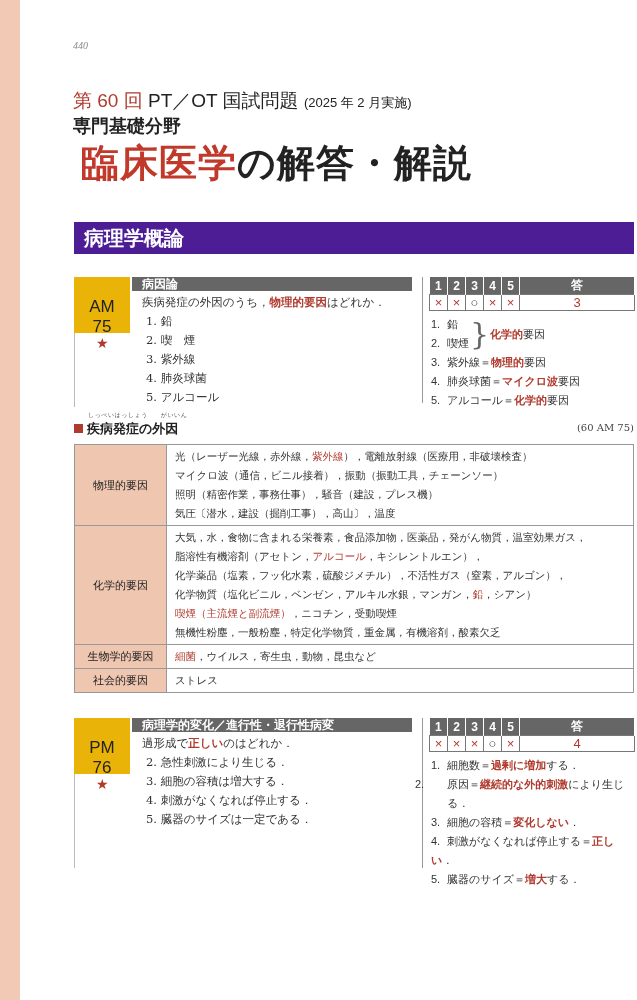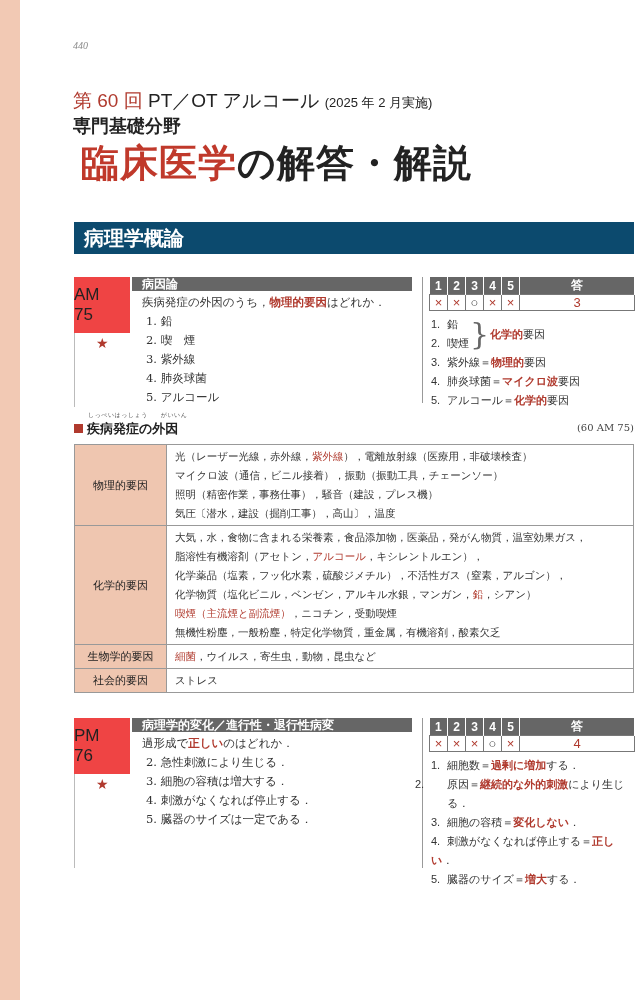--- a/index.html
+++ b/index.html
@@ -8,24 +8,24 @@
   .side-band { position: absolute; left: 0; top: 0; width: 20px; height: 1000px; background: #f2c9b4; }
   .page-num { position: absolute; left: 73px; top: 40px; font-size: 10px; font-style: italic; color: #888; font-family: "Liberation Serif", serif; }
 
   .title1 { position: absolute; left: 73px; top: 88px; font-family: "Liberation Sans", "DejaVu Sans", sans-serif; font-size: 19px; color: #222; white-space: nowrap; }
   .title1 .red { color: #b03a2e; }
   .title1 .small { font-size: 13px; }
   .title2 { position: absolute; left: 73px; top: 114px; font-family: "DejaVu Sans", sans-serif; font-size: 18px; color: #222; font-weight: bold; }
   .title3 { position: absolute; left: 81px; top: 138px; font-family: "DejaVu Sans", sans-serif; font-size: 38px; font-weight: bold; color: #222; letter-spacing: 1px; white-space: nowrap; }
   .title3 .red { color: #c0392b; }
 
-  .section-bar { position: absolute; left: 74px; top: 222px; width: 560px; height: 32px; background: #0c4a6e; color: #fff; font-family: "DejaVu Sans", sans-serif; font-weight: bold; font-size: 20px; padding: 3px 10px; }
+  .section-bar { position: absolute; left: 74px; top: 222px; width: 560px; height: 32px; background: #4c1d95; color: #fff; font-family: "DejaVu Sans", sans-serif; font-weight: bold; font-size: 20px; padding: 3px 10px; }
 
   .q-block { position: absolute; left: 74px; }
-  .q-id { position: absolute; left: 0; top: 0; width: 56px; height: 56px; background: #ef4444; font-family: "Liberation Sans", sans-serif; font-size: 17px; text-align: left; line-height: 20px; padding-top: 8px; color: #222; }
+  .q-id { position: absolute; left: 0; top: 0; width: 56px; height: 56px; background: #eab308; font-family: "Liberation Sans", sans-serif; font-size: 17px; text-align: center; line-height: 20px; padding-top: 20px; color: #222; }
   .q-star { position: absolute; left: 22px; top: 58px; color: #b03a2e; font-size: 14px; }
   .q-left-rule { position: absolute; left: 0; top: 56px; width: 1px; background: #bbb; }
   .q-main { position: absolute; left: 58px; top: 0; width: 280px; }
   .q-topic { background: #666; color: #fff; font-family: "DejaVu Sans", sans-serif; font-weight: bold; font-size: 12px; height: 14px; line-height: 14px; padding-left: 10px; }
   .q-stem { font-size: 11.5px; padding-left: 10px; margin-top: 2px; line-height: 19px; }
   .q-opts { padding-left: 14px; font-size: 11.5px; line-height: 19px; list-style: none; }
   .red { color: #b03a2e; }
   .redb { color: #b03a2e; font-weight: bold; font-family: "DejaVu Sans", sans-serif; }
 
   .ans-col { position: absolute; left: 348px; top: 0; width: 212px; border-left: 1px solid #999; padding-left: 6px; }
@@ -49,21 +49,21 @@
   .cause-table td.items { padding: 2px 8px; line-height: 19px; }
 </style>
 </head>
 <body>
 
 <div class="side-band"></div>
 <div class="page-num">440</div>
 
 <div class="title1">
   <span class="red">第 60 回</span>
-  <span>PT／OT アルコール</span>
+  <span>PT／OT 国試問題</span>
   <span class="small">(2025 年 2 月実施)</span>
 </div>
 <div class="title2">専門基礎分野</div>
 <div class="title3"><span class="red">臨床医学</span><span>の解答・解説</span></div>
 
 <div class="section-bar">病理学概論</div>
 
 <div class="q-block" style="top:277px; height:130px; width:560px;">
   <div class="q-id">
     <div>AM</div>

